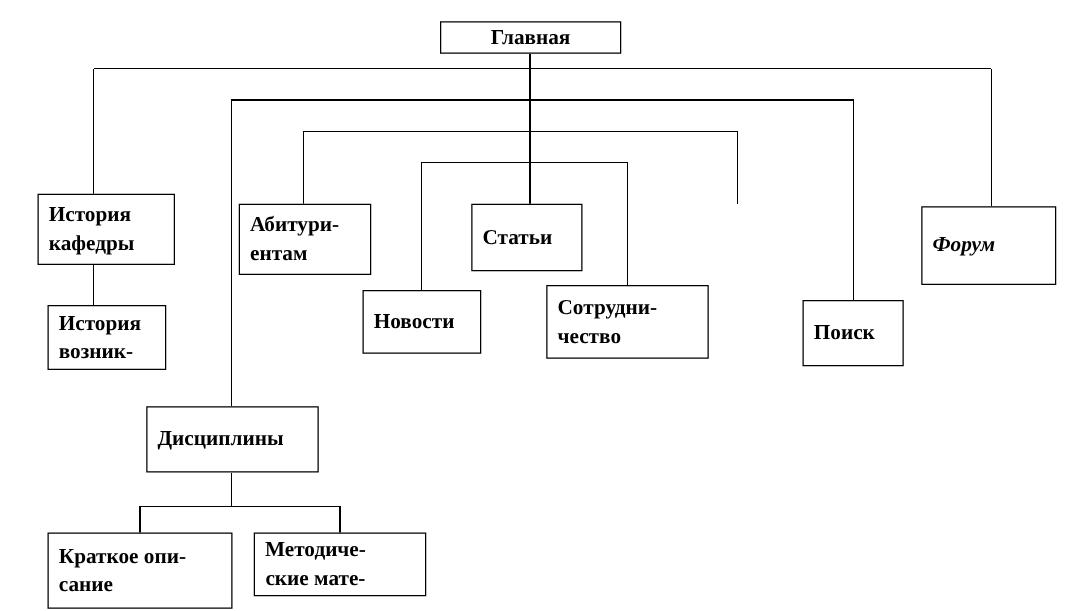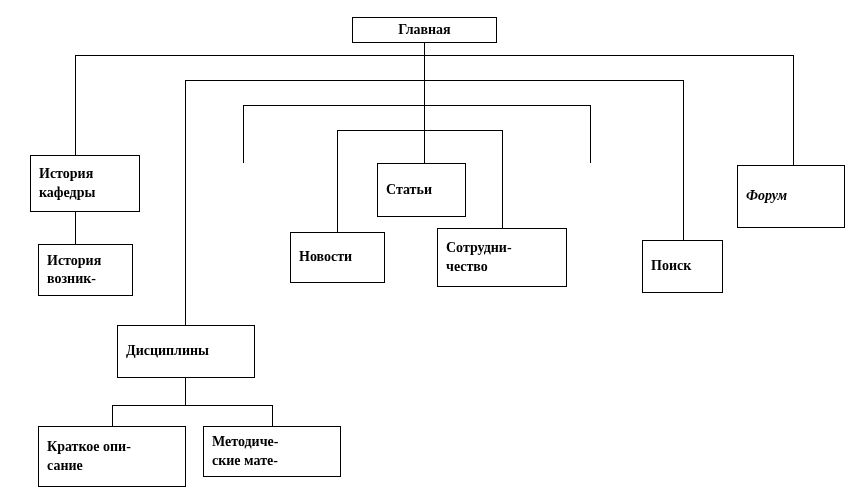--- a/index.html
+++ b/index.html
@@ -21,21 +21,21 @@
   .node {
     position: absolute;
     border: 1px solid #000000;
     background: #ffffff;
     color: #000000;
     display: flex;
     align-items: center;
     justify-content: flex-start;
     padding: 2px 4px 2px 8px;
     font-weight: bold;
-    font-size: 14px;
+    font-size: 17px;
     line-height: 1.3;
     white-space: pre-line;
   }
   .node.center {
     justify-content: center;
     text-align: center;
     padding: 2px;
   }
 </style>
 </head>
@@ -72,34 +72,36 @@
   </svg>
 
   <div class="node center" style="left:352px; top:17px; width:145px; height:26px;">Главная</div>
 
   <div class="node" style="left:30px; top:155px; width:110px; height:57px;">История
 кафедры</div>
 
   <div class="node" style="left:38px; top:244px; width:95px; height:52px;">История
 возник-</div>
 
+  <div class="node" style="left:191px; top:163px; width:106px; height:57px;">Абитури-
+ентам</div>
 
   <div class="node" style="left:290px; top:232px; width:95px; height:51px;">Новости</div>
 
   <div class="node" style="left:377px; top:163px; width:89px; height:54px;">Статьи</div>
 
   <div class="node" style="left:437px; top:228px; width:130px; height:59px;">Сотрудни-
 чество</div>
 
 
   <div class="node" style="left:642px; top:240px; width:81px; height:53px;">Поиск</div>
 
   <div class="node" style="left:737px; top:165px; width:108px; height:63px;font-style:italic;">Форум</div>
 
   <div class="node" style="left:117px; top:325px; width:138px; height:53px;">Дисциплины</div>
 
   <div class="node" style="left:38px; top:426px; width:148px; height:61px;">Краткое опи-
 сание</div>
 
-  <div class="node" style="left:203px; top:426px; width:138px; height:51px;">Методиче-
+  <div class="node" style="left:203px; top:426px; width:138px; height:51px;text-align:center;">Методиче-
 ские мате-</div>
 
 </div>
 
 </body></html>

